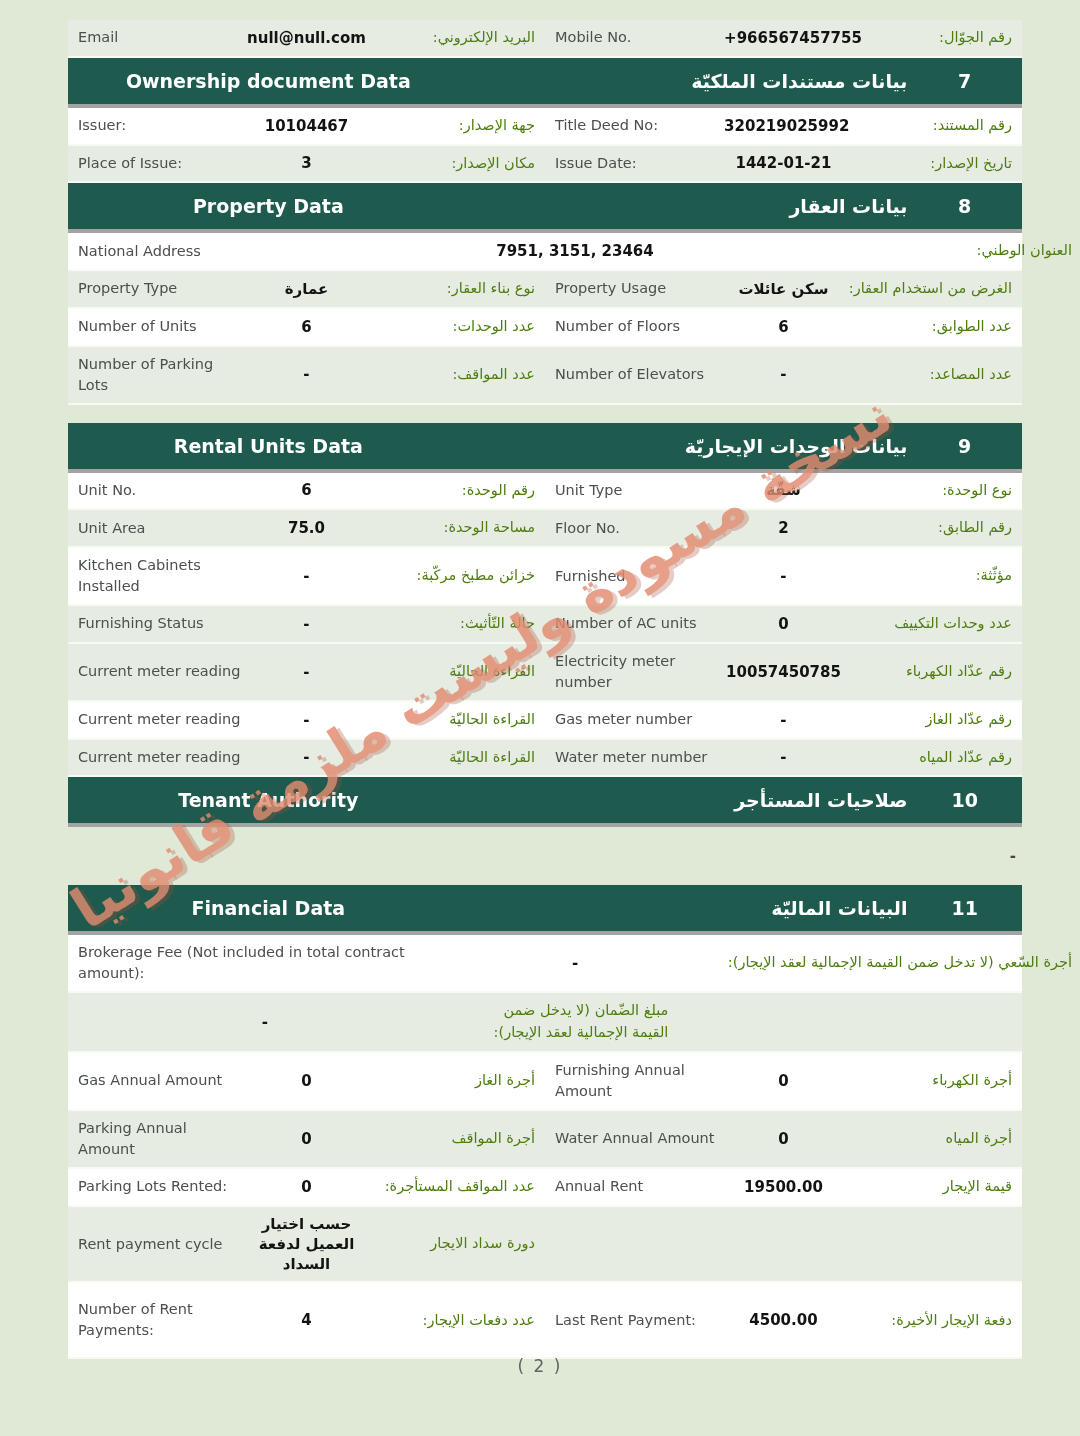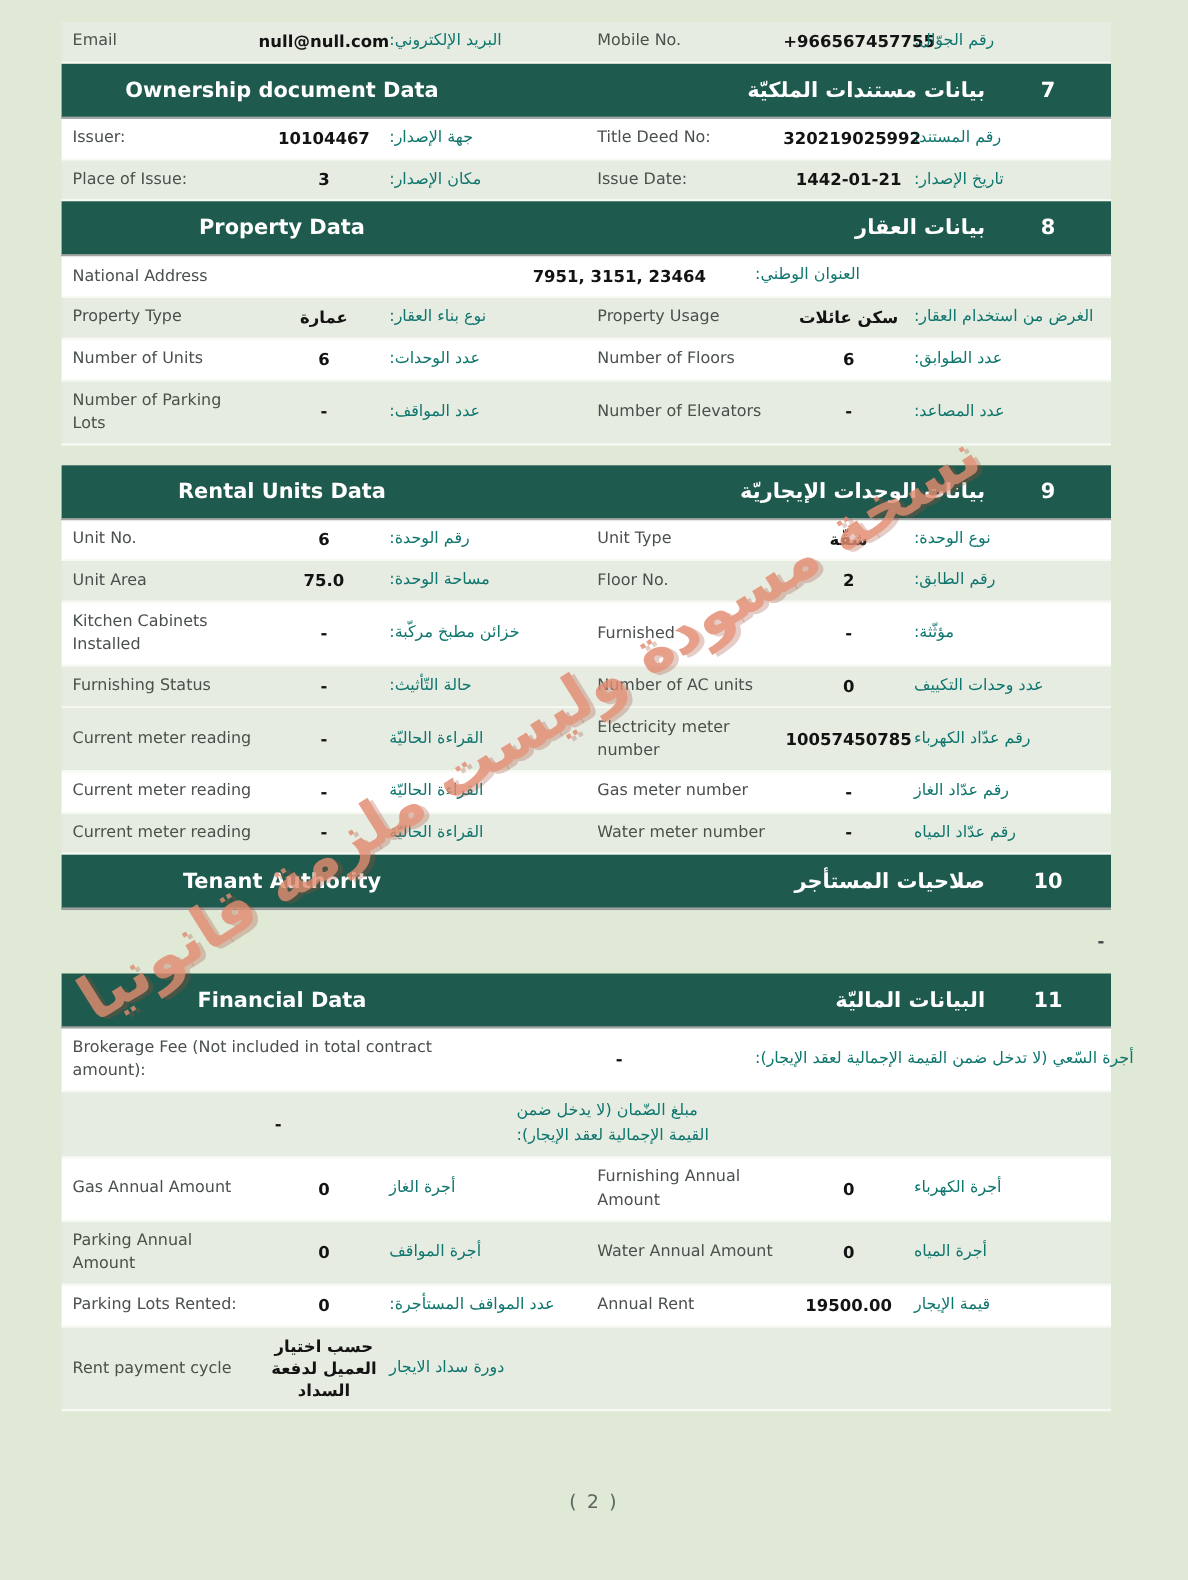--- a/index.html
+++ b/index.html
@@ -3,48 +3,48 @@
 <meta charset="utf-8">
 <style>
   html,body { margin:0; padding:0; }
   body {
     width:1080px; height:1436px;
     background:#dfe9d5;
     font-family:"DejaVu Sans", sans-serif;
     position:relative; overflow:hidden;
     color:#3c423e;
   }
-  .doc { position:absolute; left:56px; top:20px; width:954px; }
+  .doc { position:absolute; left:68px; top:20px; width:954px; }
 
   
   .sec-header {
     background:#1e5a4d; color:#ffffff;
     display:grid; grid-template-columns:42% 46% 12%;
     align-items:center; min-height:50px;
-    border-bottom:2px solid #a3a3a3;
+    border-bottom:4px solid #a3a3a3;
     box-sizing:border-box;
   }
   .sec-title-en { text-align:center; font-weight:bold; font-size:19px; }
   .sec-title-ar { text-align:right; direction:rtl; padding-left:44px; font-weight:bold; font-size:19px; }
   .sec-num { text-align:center; font-weight:bold; font-size:19px; }
 
   
   .row {
     background:#ffffff;
     border-bottom:2px solid #f7f9f3;
     box-sizing:border-box;
     min-height:36px;
     display:grid; align-items:center;
   }
   .row.alt { background:#e7ece3; }
   .row.pair { grid-template-columns:1fr 1fr; }
   .half { display:grid; grid-template-columns:37% 26% 37%; align-items:center; padding:7px 10px; box-sizing:border-box; }
   .row.full { grid-template-columns:40% 20% 40%; padding:7px 10px;gap:30px; }
   .lbl-en { font-size:14.5px; color:#4a504b; line-height:1.45; }
-  .lbl-ar { font-size:14.5px; color:#0f766e; text-align:left; direction:rtl; line-height:1.5; }
+  .lbl-ar { font-size:14.5px; color:#4d7c0f; text-align:right; direction:rtl; line-height:1.5; }
   .val { font-size:15px; font-weight:bold; color:#131313; text-align:center; line-height:1.35; }
 
   
   .row.note {
     background:transparent; border-bottom:none;
     min-height:58px; grid-template-columns:1fr;
   }
   .note-val { text-align:right; padding-right:6px; font-size:15px; color:#444; font-weight:bold; }
 
   
@@ -323,20 +323,32 @@
             <span class="lbl-ar">قيمة الإيجار</span>
           </div>
         </div>
         <div class="row pair alt">
           <div class="half">
             <span class="lbl-en">Rent payment cycle</span>
             <span class="val">حسب اختيار العميل لدفعة السداد</span>
             <span class="lbl-ar">دورة سداد الايجار</span>
           </div>
         </div>
+        <div class="row pair">
+          <div class="half">
+            <span class="lbl-en">Number of Rent Payments:</span>
+            <span class="val">4</span>
+            <span class="lbl-ar">عدد دفعات الإيجار:</span>
+          </div>
+          <div class="half">
+            <span class="lbl-en">Last Rent Payment:</span>
+            <span class="val">4500.00</span>
+            <span class="lbl-ar">دفعة الإيجار الأخيرة:</span>
+          </div>
+        </div>
       </div>
     </div>
 
 </div>
 
 <div class="watermark">نسخة مسودة وليست ملزمة قانونيا</div>
 
 <div class="page-number">( 2 )</div>
 
 </body></html>

